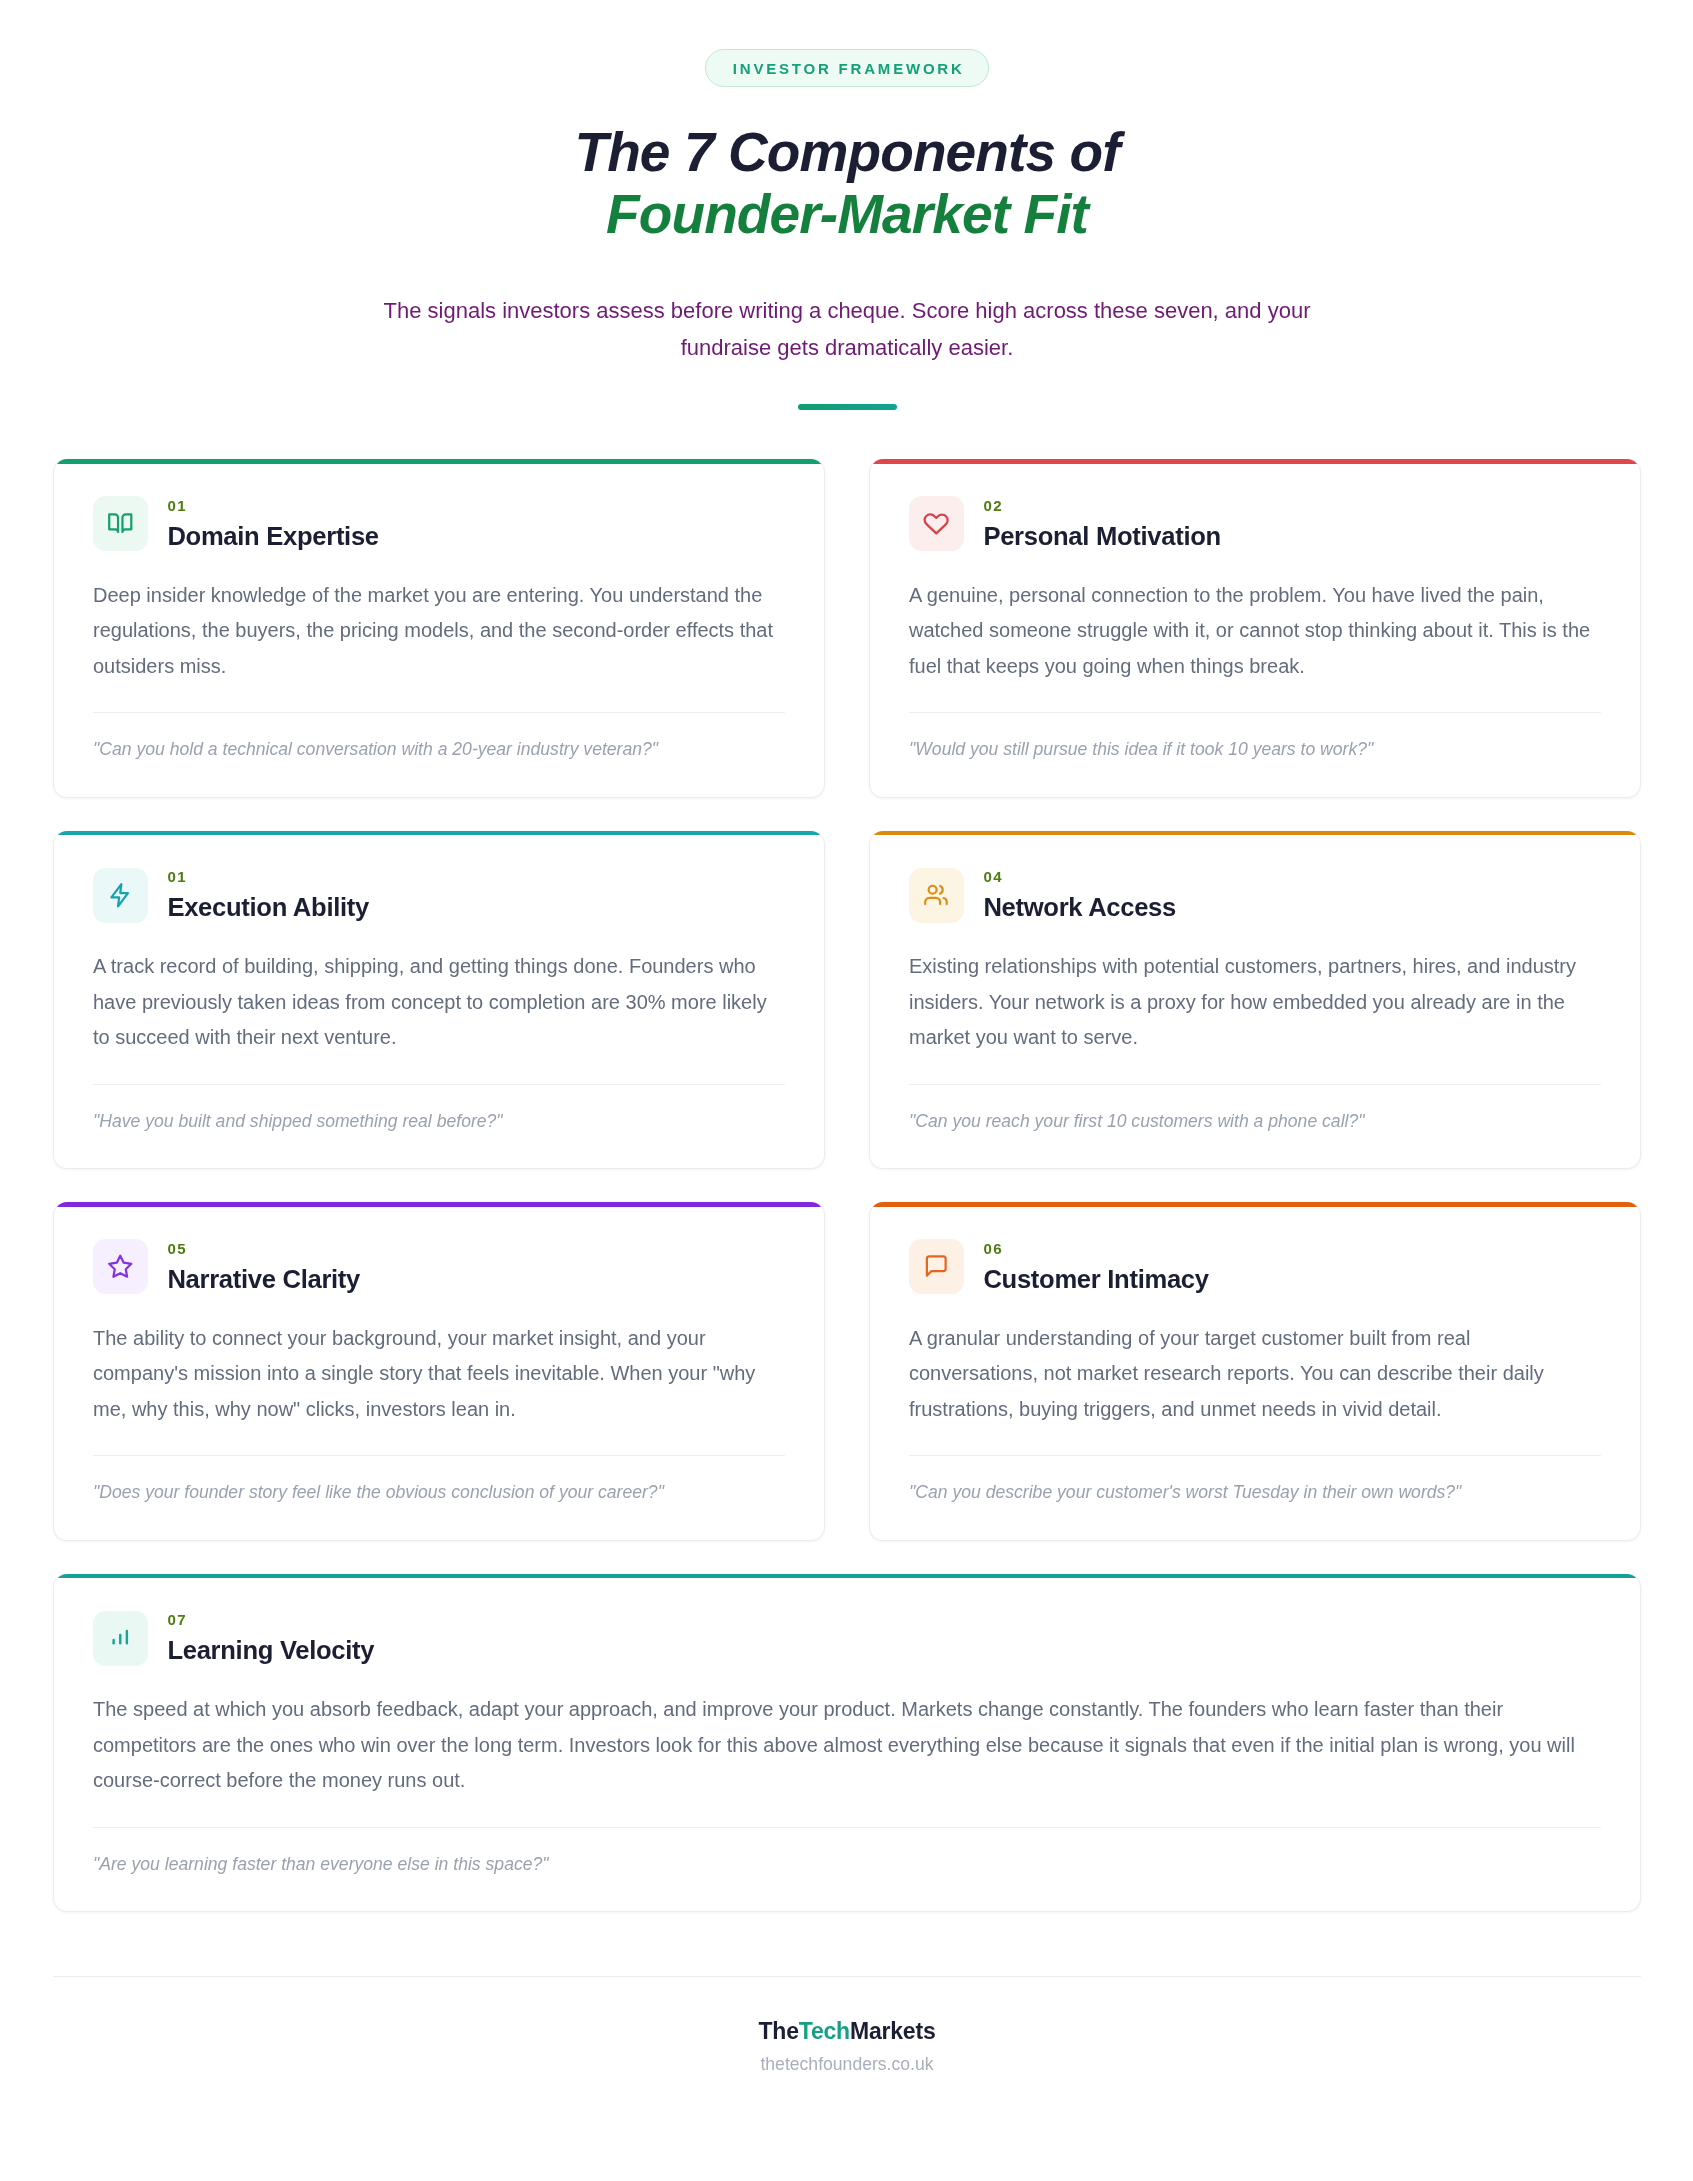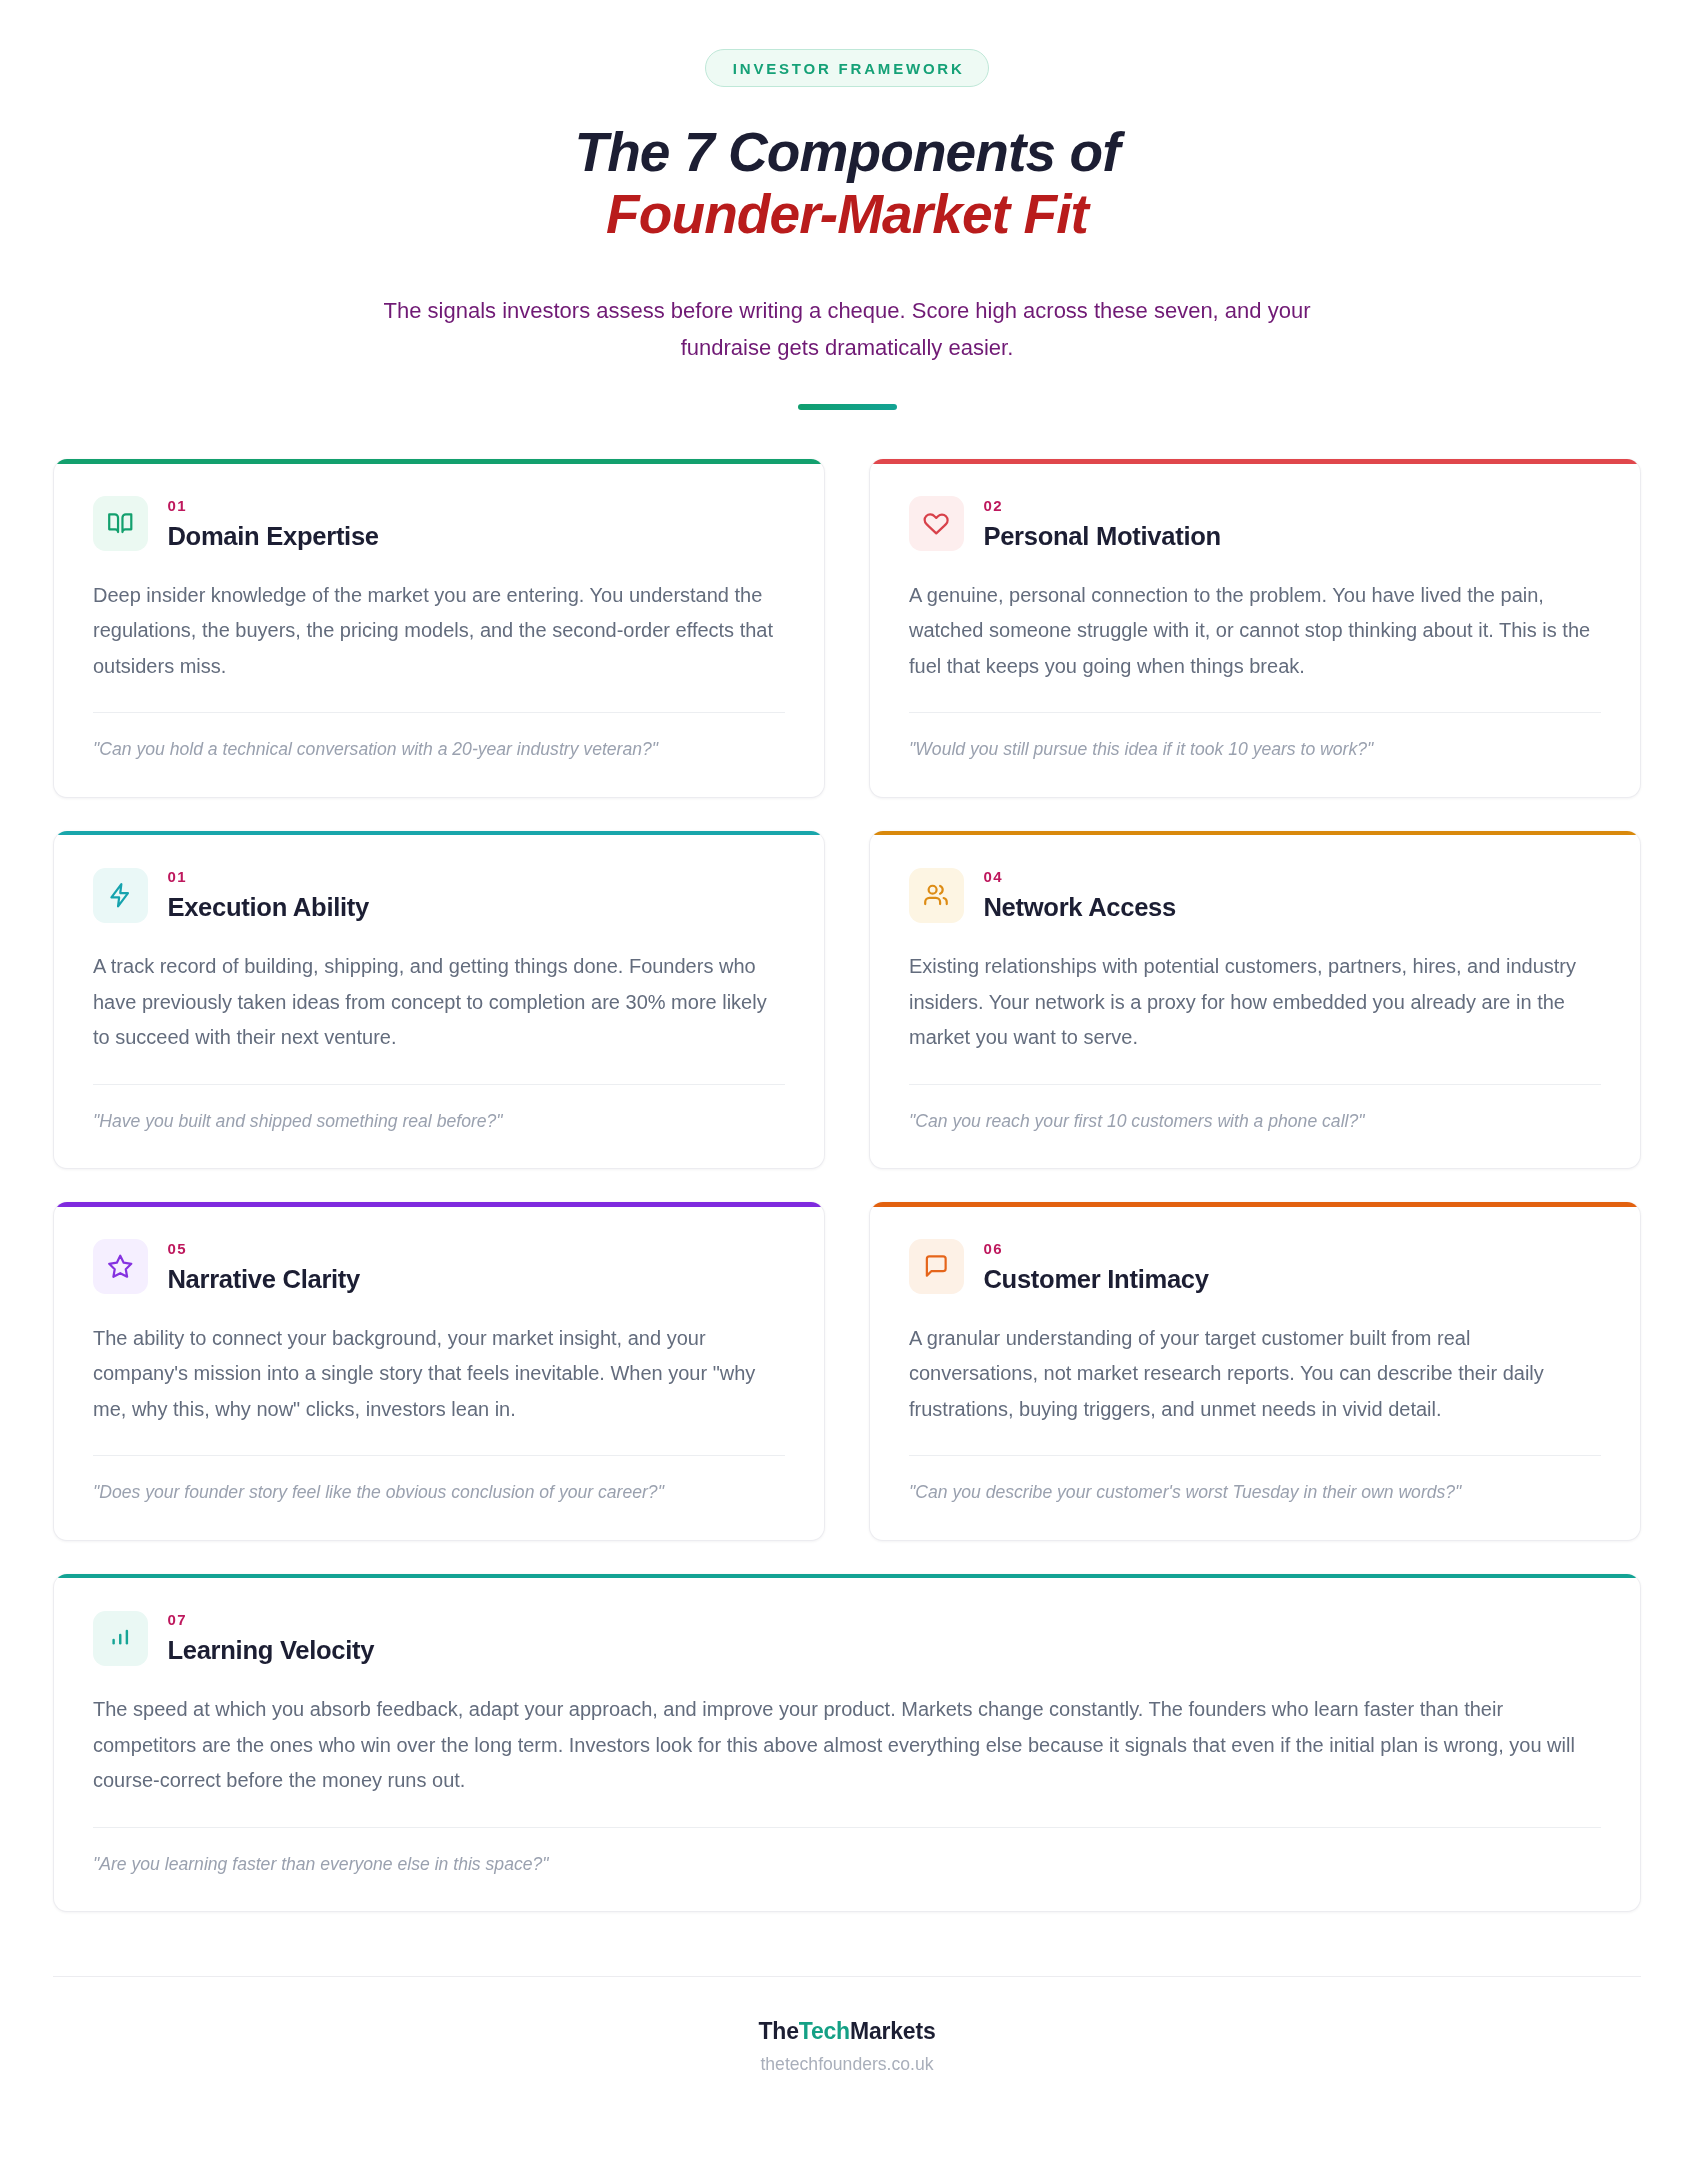--- a/index.html
+++ b/index.html
@@ -45,21 +45,21 @@
     margin-top: 35px;
     font-size: 55px;
     line-height: 1.12;
     font-weight: bold;
     letter-spacing: -0.9px;
     color: #1c1e33;
     font-style: italic;
   }
 
   .title .accent {
-    color: #b91c1c;
+    color: #15803d;
     display: block;
   }
 
   .subtitle {
     margin: 46px auto 0 auto;
     width: 935px;
     font-size: 22px;
     line-height: 1.72;
     color: #701a75;
     font-weight: normal;
@@ -121,21 +121,21 @@
   }
 
   .icon-box svg { display: block; }
 
   .head-text { padding-top: 3.5px; }
 
   .card-num {
     font-size: 15px;
     font-weight: bold;
     letter-spacing: 1.4px;
-    color: #be185d;
+    color: #4d7c0f;
     line-height: 1;
   }
 
   .card-title {
     margin-top: 8.8px;
     font-size: 25.6px;
     font-weight: bold;
     color: #1c1e33;
     letter-spacing: -0.3px;
     line-height: 1.15;

